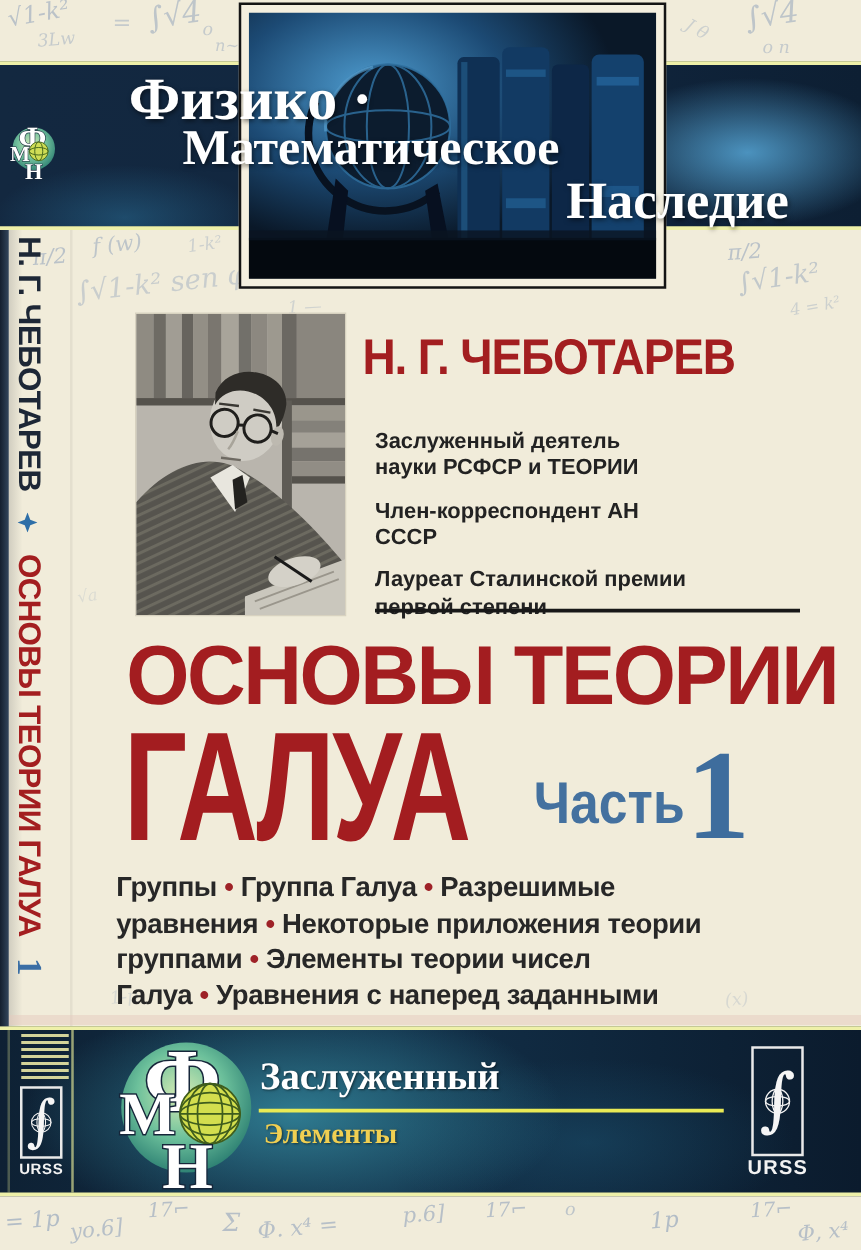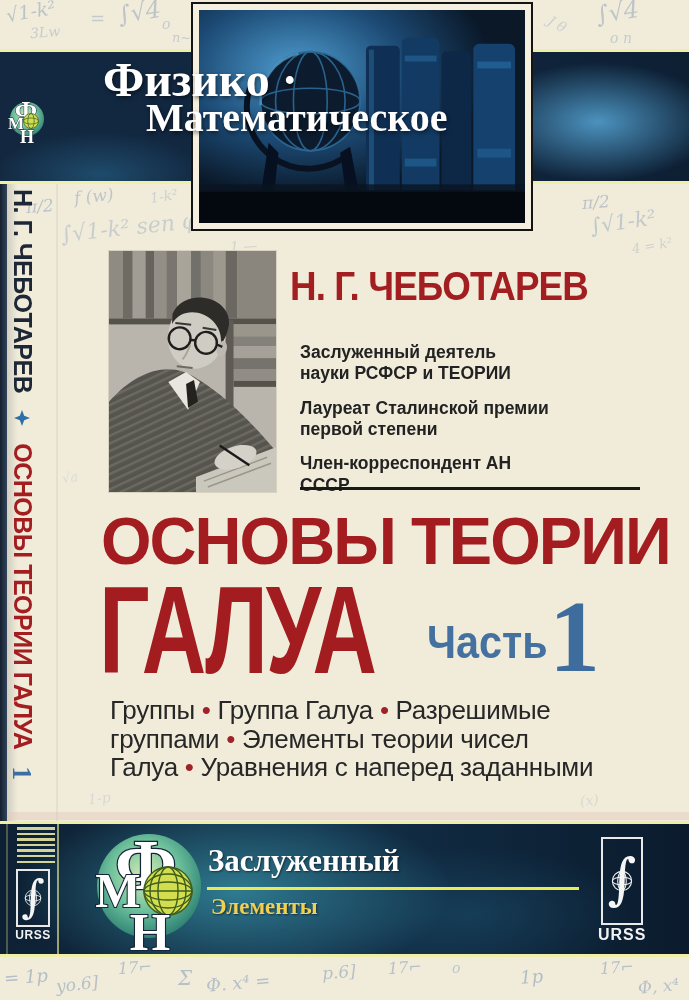--- a/index.html
+++ b/index.html
@@ -59,22 +59,22 @@
   
   .title1{position:absolute;left:101px;top:507px;z-index:3;color:#a31d20;font-weight:bold;
     font-size:67px;letter-spacing:-2px;line-height:1;white-space:nowrap;transform:scaleX(.97);transform-origin:left top;}
   .title2{position:absolute;left:99px;top:568px;z-index:3;color:#a31d20;font-weight:bold;
     font-size:124px;letter-spacing:-3px;line-height:1;white-space:nowrap;transform:scaleX(.72);transform-origin:left top;}
   .part-label{position:absolute;left:427px;top:618px;z-index:3;color:#44719f;font-weight:bold;
     font-size:47px;line-height:1;white-space:nowrap;transform:scaleX(.88);transform-origin:left top;}
   .part-num{position:absolute;left:549px;top:586px;z-index:3;color:#3e6d9d;font-weight:bold;
     font-family:"Liberation Serif",serif;font-size:102px;line-height:1;}
   
-  .topics{position:absolute;left:110px;top:696px;width:520px;z-index:3;color:#272727;font-weight:normal;
-    font-size:26px;line-height:28.5px;letter-spacing:-.3px;}
+  .topics{position:absolute;left:93px;top:696px;width:520px;z-index:3;color:#272727;font-weight:bold;
+    font-size:22px;line-height:28.5px;letter-spacing:-.3px;}
   .topics div{white-space:nowrap;}
   .topics .dot{color:#9e2227;}
   .pink-strip{position:absolute;left:0;top:812px;width:689px;height:8px;background:#e6c9bd;opacity:.5;z-index:2;}
   
   .footer{
     position:absolute;left:0;top:821px;width:689px;height:136px;z-index:2;box-sizing:border-box;
     border-top:3px solid #eef0a8;border-bottom:3px solid #eef0a8;
     background-color:#112336;
     background-image:
       radial-gradient(ellipse 300px 130px at 235px 68px, rgba(54,142,163,.8), rgba(17,35,54,0) 72%),
@@ -195,20 +195,21 @@
         <ellipse cx="0" cy="112" rx="56" ry="9" fill="#060e1a"></ellipse>
       </g>
 
       <rect x="0" y="182" width="328" height="33" fill="#04090f"></rect>
       <rect x="0" y="176" width="328" height="8" fill="#0a1420" opacity="0.8"></rect>
     </svg>
   </div>
 
   <div class="banner-text bt1">Физико ·</div>
   <div class="banner-text bt2">Математическое</div>
+  <div class="banner-text bt3">Наследие</div>
 
   <div class="left-edge"></div>
   <div class="spine-shadow"></div>
   <div class="spine-crease"></div>
   <div class="spine-run">
     <span class="spine-author">Н. Г. ЧЕБОТАРЕВ</span>
     <svg width="16" height="16" viewBox="0 0 16 16">
       <polygon points="8,0 10.2,5.8 16,8 10.2,10.2 8,16 5.8,10.2 0,8 5.8,5.8" fill="#2e6fa8"></polygon>
     </svg>
     <span class="spine-title">ОСНОВЫ ТЕОРИИ ГАЛУА</span>
@@ -272,33 +273,34 @@
       <path d="M 96,232 L 160,208 M 100,238 L 164,214" stroke="#9a968c" stroke-width="1.5"></path>
       <ellipse cx="128" cy="208" rx="22" ry="11" fill="#d4d1c8" transform="rotate(-18 128 208)"></ellipse>
       <line x1="112" y1="196" x2="142" y2="216" stroke="#1a1a1a" stroke-width="2.4"></line>
     </svg>
   </div>
 
   <div class="author-name">Н. Г. ЧЕБОТАРЕВ</div>
 
   <div class="creds">
     <p>Заслуженный деятель науки РСФСР и ТЕОРИИ</p>
+    <p>Член-корреспондент АН СССР</p>
     <p>Лауреат Сталинской премии первой степени</p>
-    <p>Член-корреспондент АН СССР</p>
   </div>
 
   <div class="rule"></div>
 
   <div class="title1">ОСНОВЫ ТЕОРИИ</div>
   <div class="title2">ГАЛУА</div>
   <div class="part-label">Часть</div>
   <div class="part-num">1</div>
 
   <div class="topics">
     <div>Группы <span class="dot">•</span> Группа Галуа <span class="dot">•</span> Разрешимые</div>
+    <div>уравнения <span class="dot">•</span> Некоторые приложения теории</div>
     <div>группами <span class="dot">•</span> Элементы теории чисел</div>
     <div>Галуа <span class="dot">•</span> Уравнения с наперед заданными</div>
   </div>
 
   <div class="pink-strip"></div>
 
   <div class="footer">
     <div class="f-div" style="left:6px;opacity:.45;"></div>
     <div class="f-div" style="left:57px;"></div>
     <div class="f-stripes"></div>

